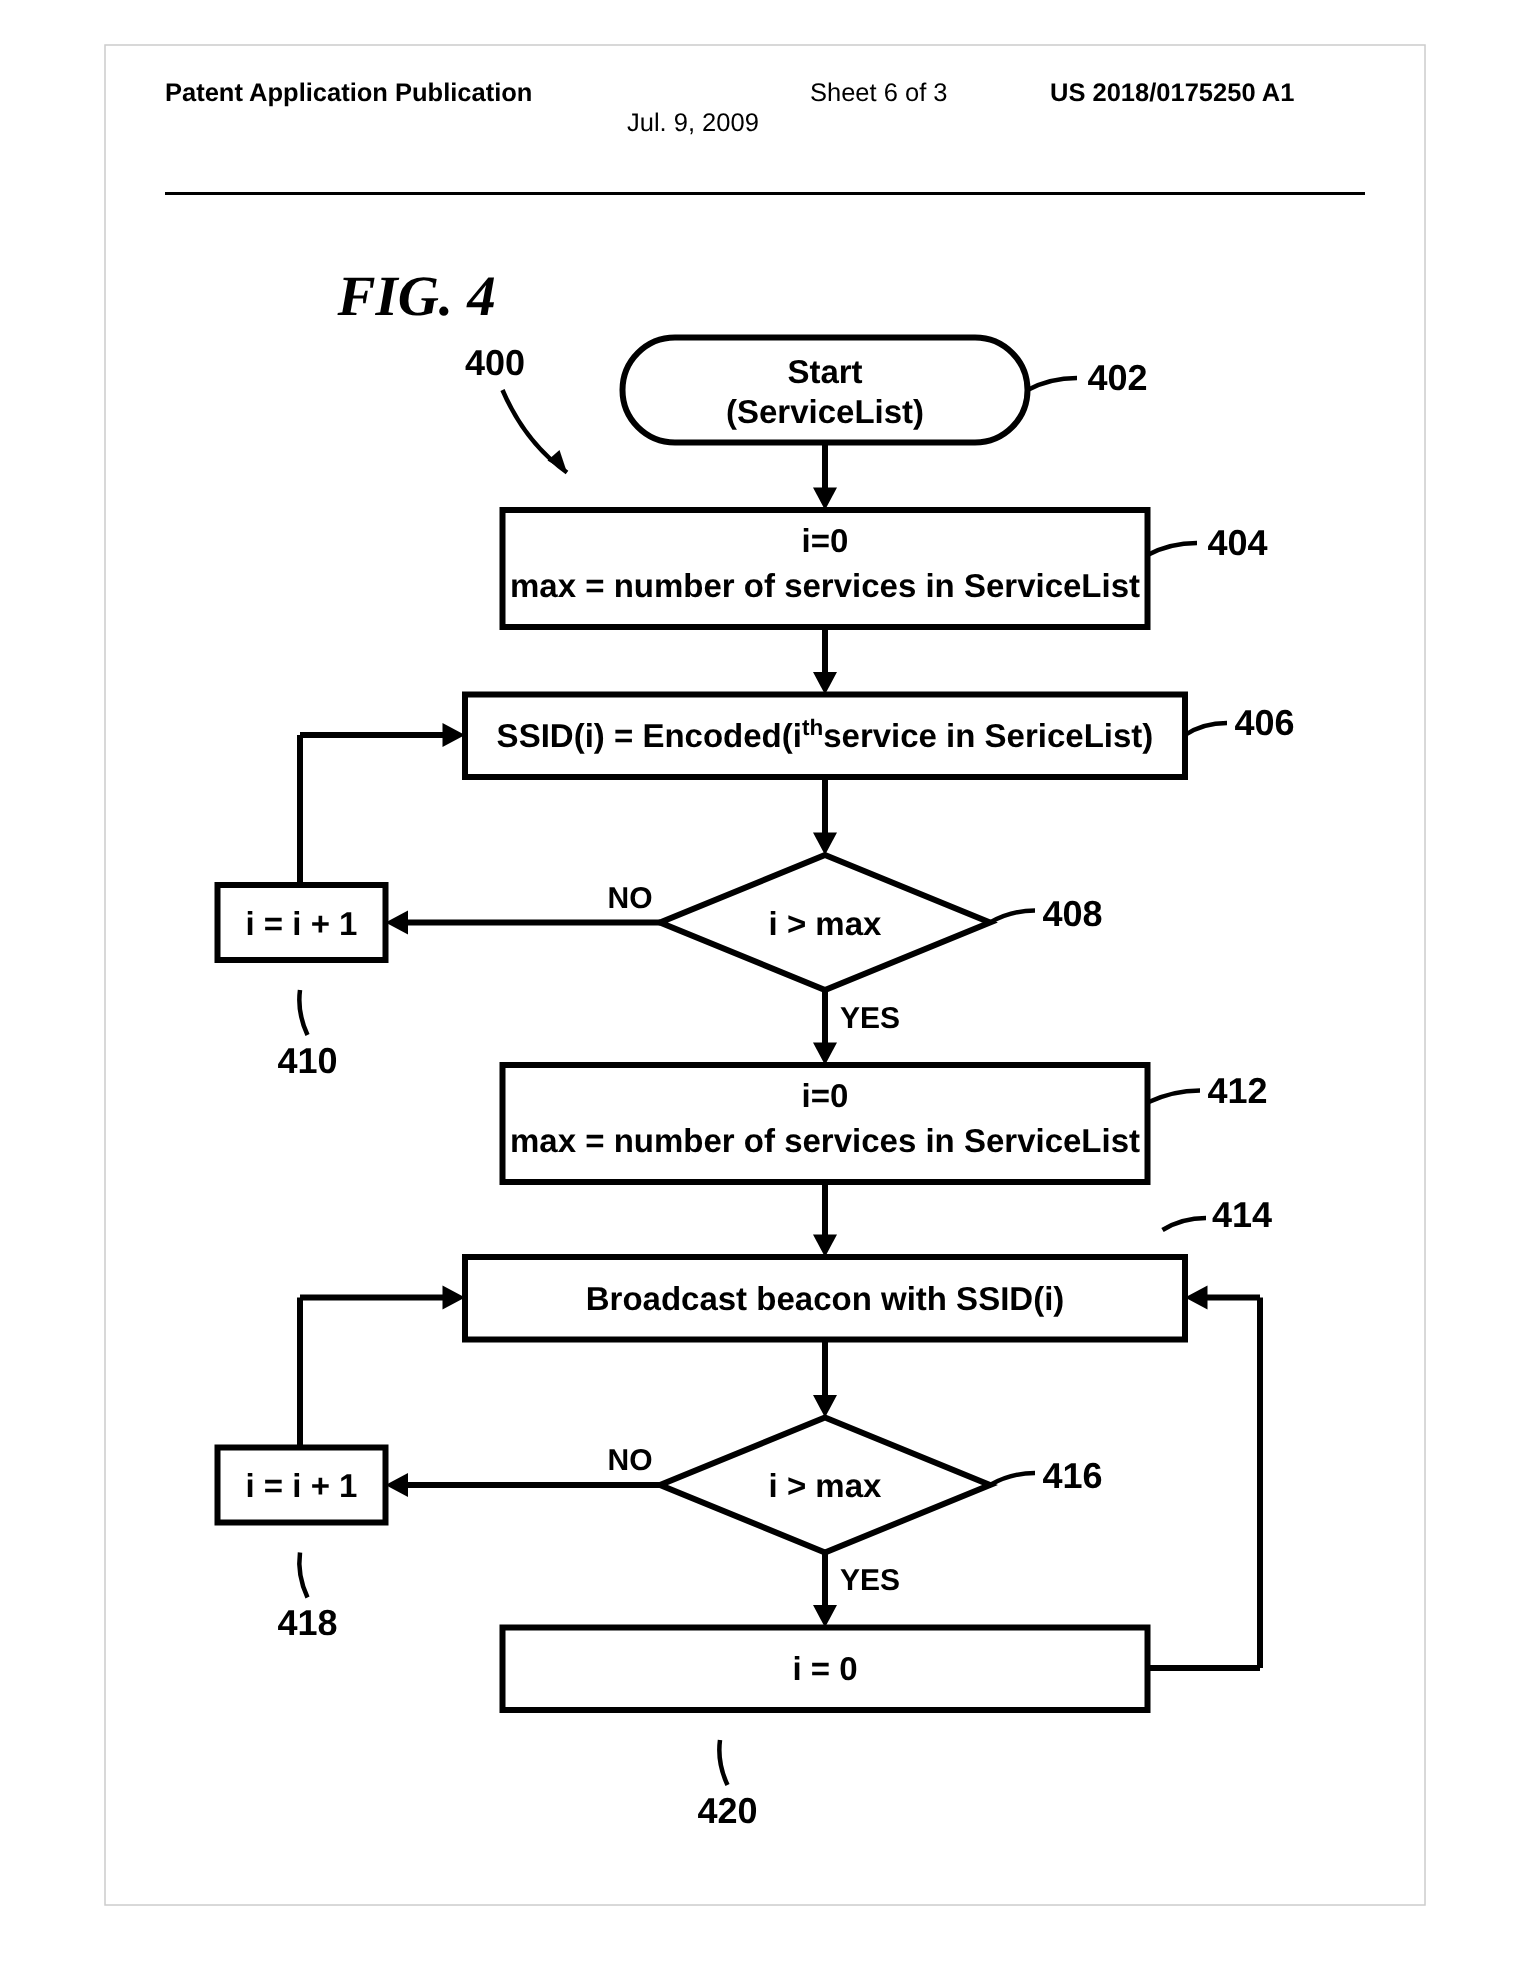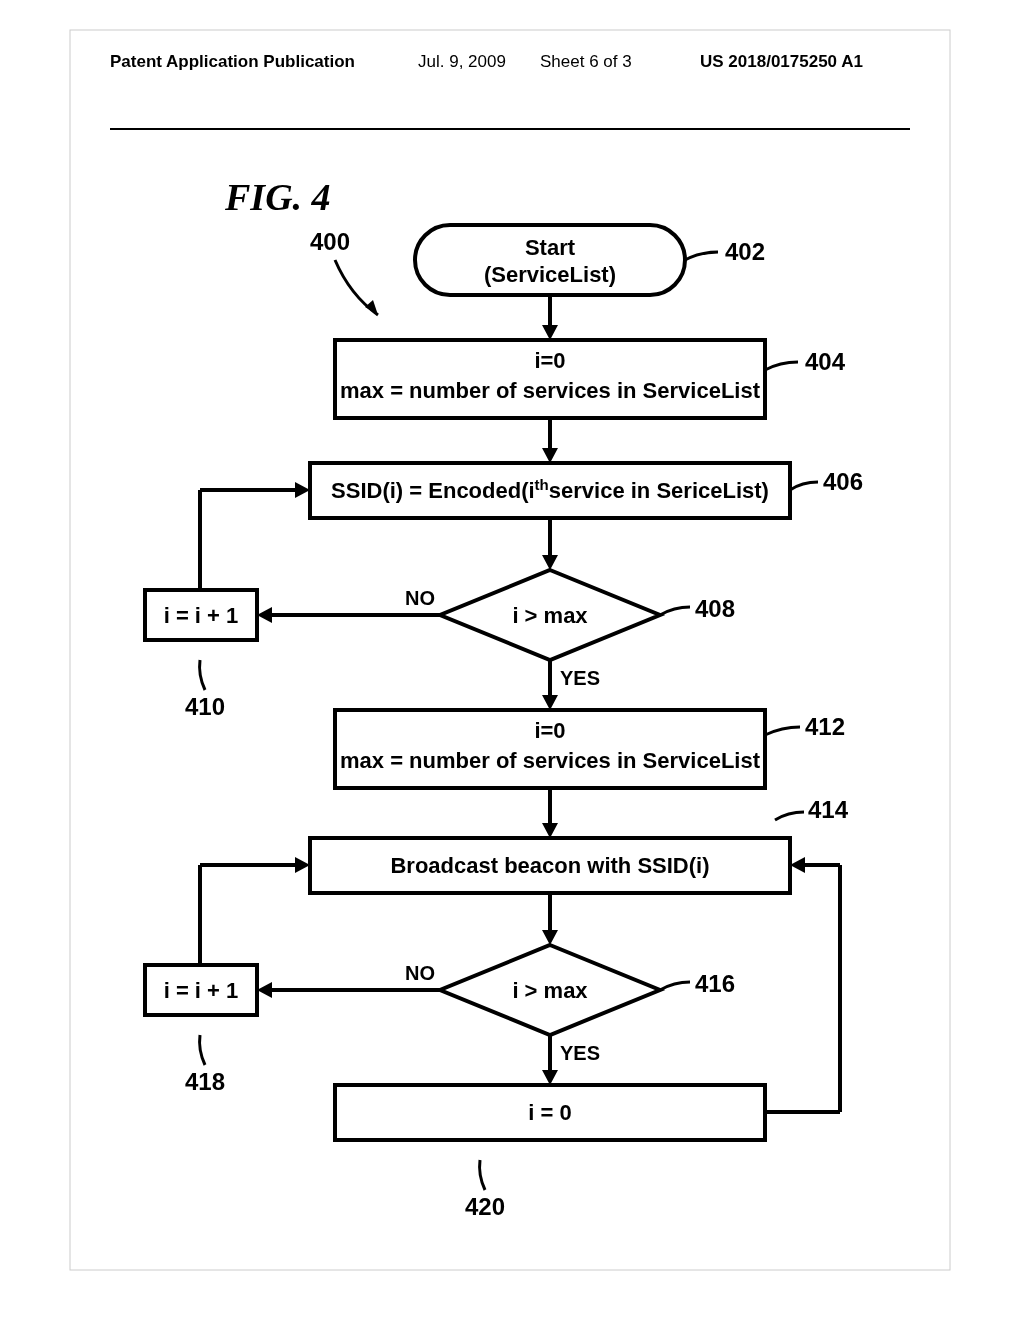--- a/index.html
+++ b/index.html
@@ -44,21 +44,21 @@
     font-weight: bold;
   }
 </style>
 </head>
 <body>
 
 <div class="page">
 
   <div class="hdr">
     <span class="hdr-text" style="left:110px;font-weight:bold">Patent Application Publication</span>
-    <span class="hdr-text" style="left:418px;">Jul. 9, 2009</span>
+    <span class="hdr-text" style="left:418px;margin-top:20px;">Jul. 9, 2009</span>
     <span class="hdr-text" style="left:540px;">Sheet 6 of 3</span>
     <span class="hdr-text" style="left:700px;font-weight:bold">US 2018/0175250 A1</span>
     <div class="hdr-line"></div>
   </div>
 
   <svg width="1024" height="1320">
 
     <rect x="70" y="30" width="880" height="1240" fill="none" stroke="#ccc" stroke-width="1"></rect>
 
     <text x="225" y="210" font-family="Georgia, serif" font-style="italic" font-weight="bold" font-size="38">FIG. 4</text>

